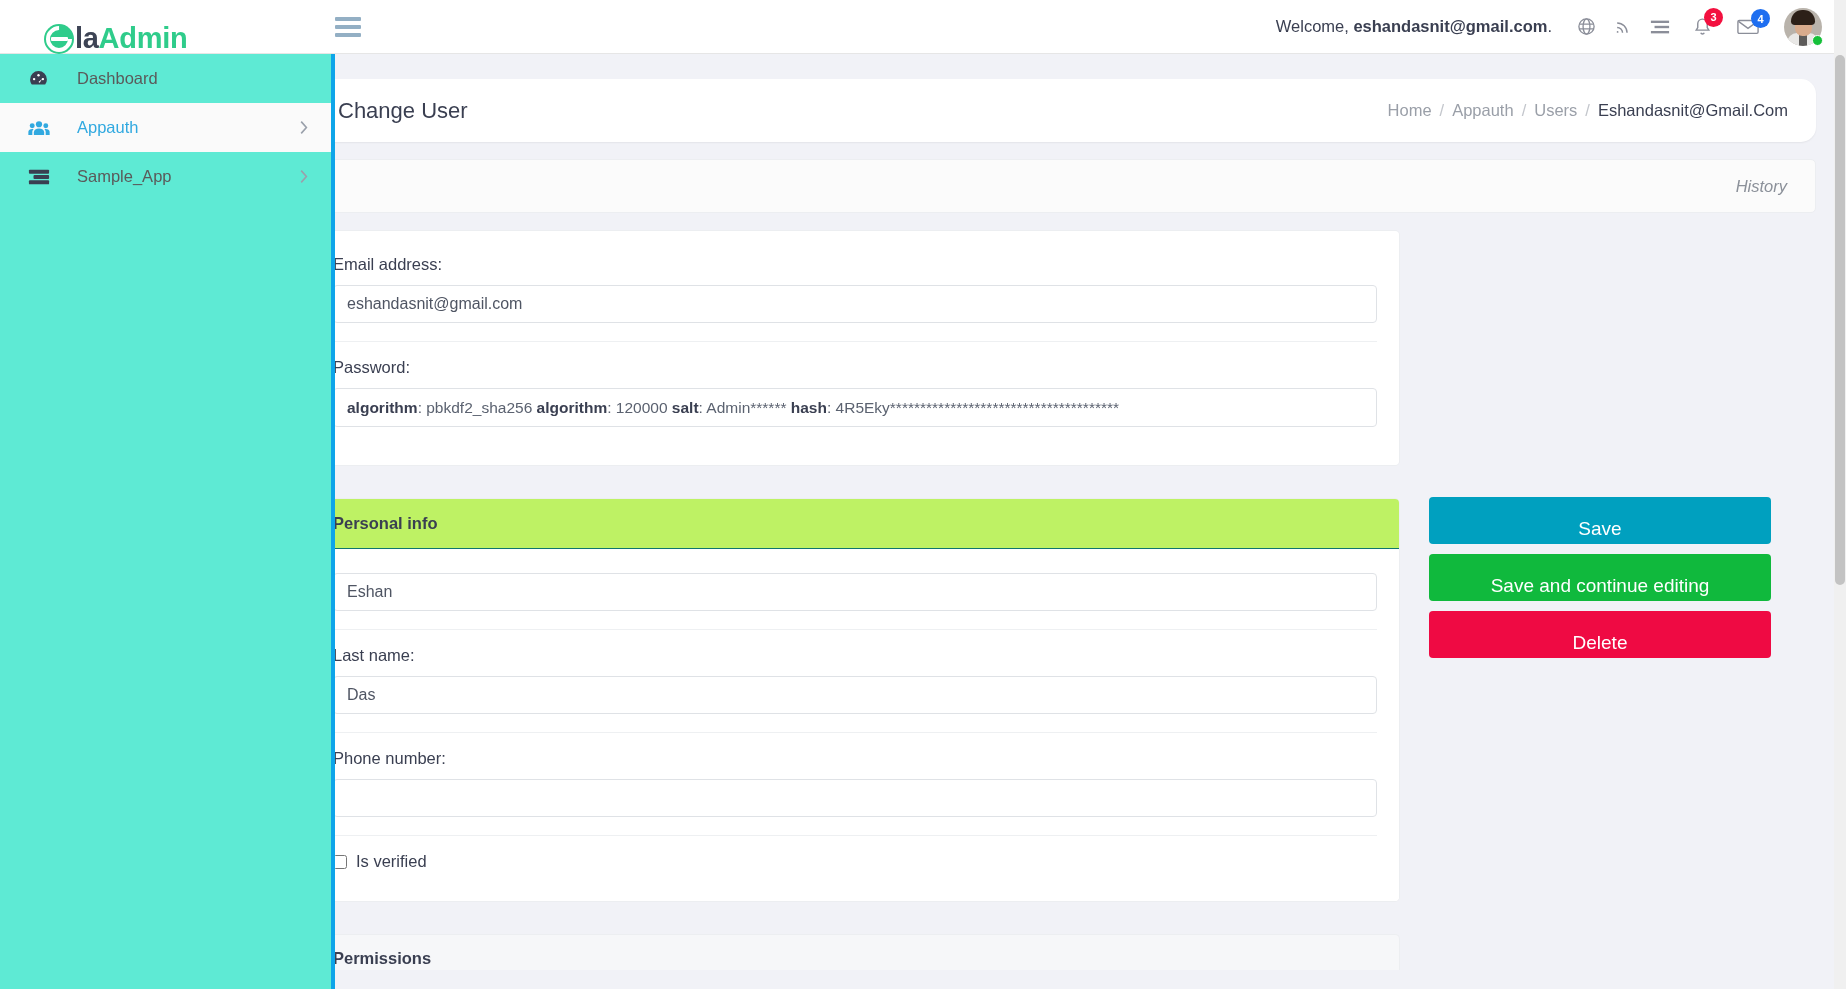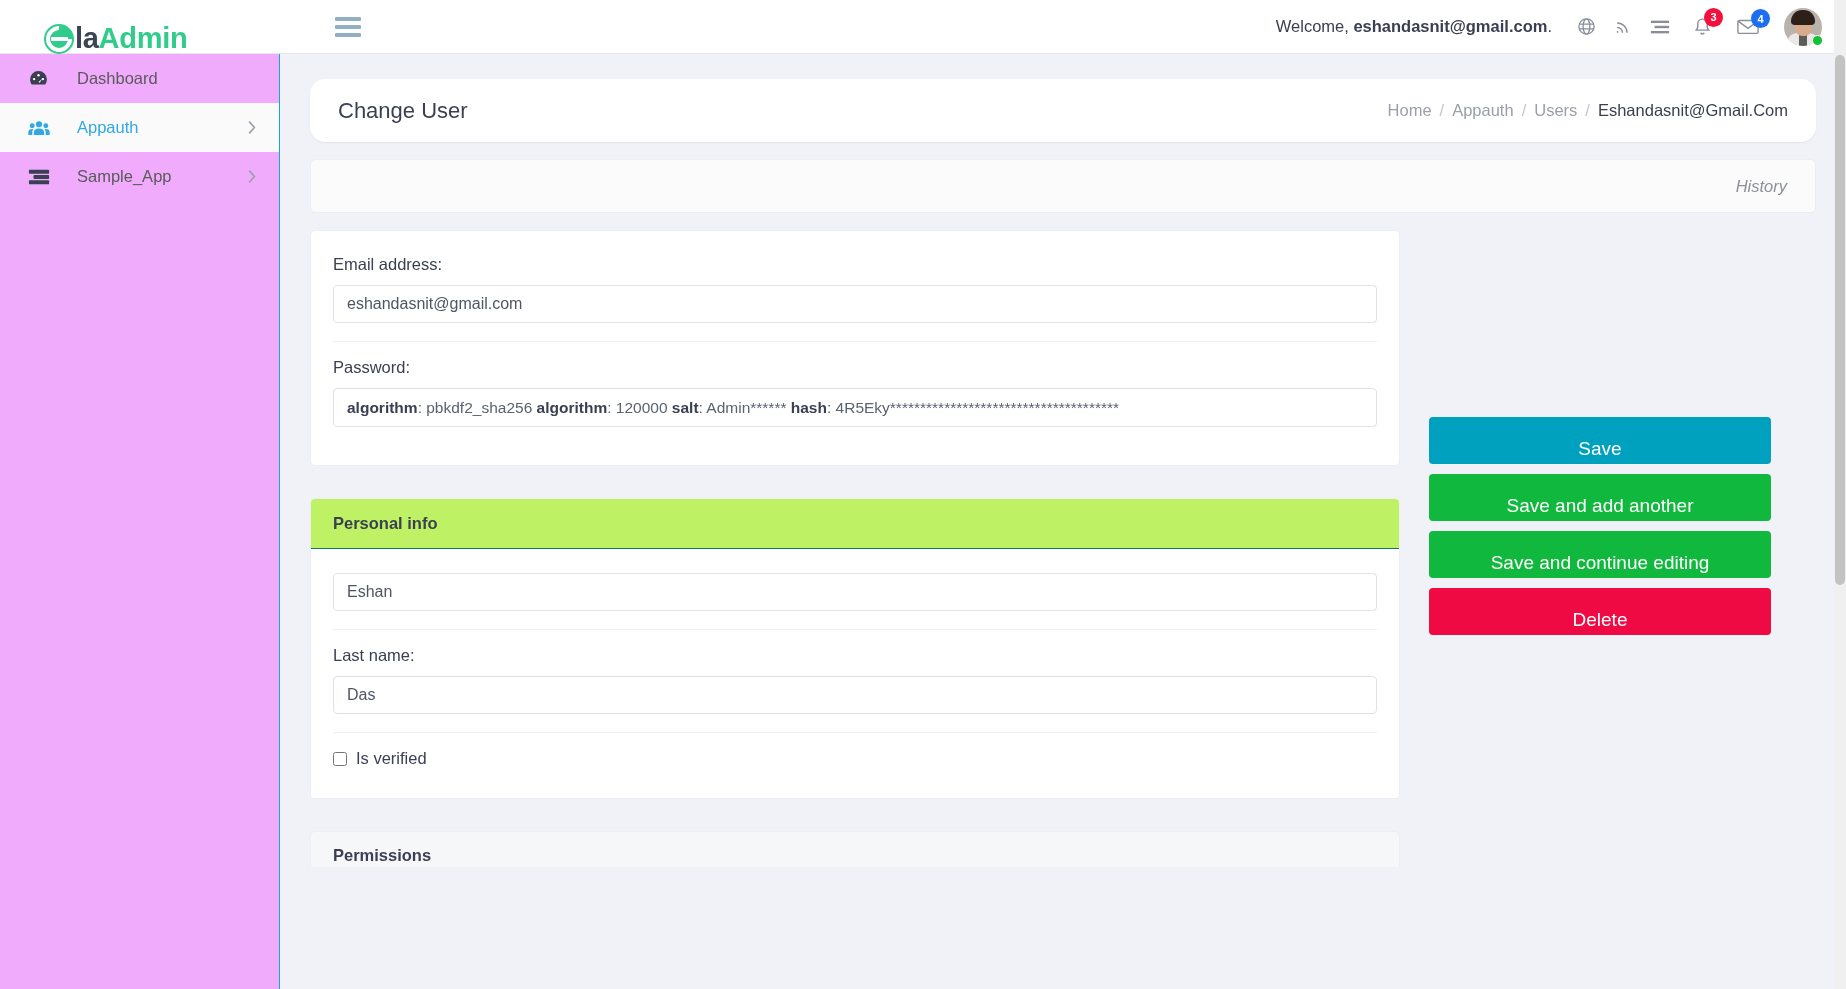--- a/index.html
+++ b/index.html
@@ -152,23 +152,23 @@
     width: 11px; height: 11px;
     border-radius: 50%;
     background: #15c039;
     border: 1.5px solid #fff;
   }
 
   
   .sidebar {
     position: absolute;
     top: 54px; left: 0;
-    width: 280px; height: 935px;
-    background: #f0abfc;
-    border-right: 1px solid #0ea5e9;
+    width: 335px; height: 935px;
+    background: #5eead4;
+    border-right: 4px solid #0ea5e9;
     z-index: 30;
   }
   .nav-item {
     display: flex; align-items: center;
     height: 49px;
     padding: 0 22px 0 28px;
     color: #5a5a5a;
     font-size: 16.5px;
     cursor: pointer;
     position: relative;
@@ -543,34 +543,37 @@
 
           <div class="form-row">
             <input class="form-control" type="text" value="Eshan" style="">
           </div>
 
           <div class="form-row">
             <label class="form-label">Last name:</label>
             <input class="form-control" type="text" value="Das" style="">
           </div>
 
+          <div class="form-row">
+            <label class="form-label">Phone number:</label>
+            <input class="form-control" type="text" value="" style="">
+          </div>
 
           <div class="check-row">
             <input type="checkbox" id="isver" style="">
             <label for="isver">Is verified</label>
           </div>
 
         </div>
       </section>
 
     </div>
 
     <div class="side-col">
       <button class="btn btn-save">Save</button>
-      <button class="btn btn-green">Save and add another</button>
       <button class="btn btn-green">Save and continue editing</button>
       <button class="btn btn-delete">Delete</button>
     </div>
 
   </div>
 
   <div class="partial-card">Permissions</div>
 
 </main>
 

